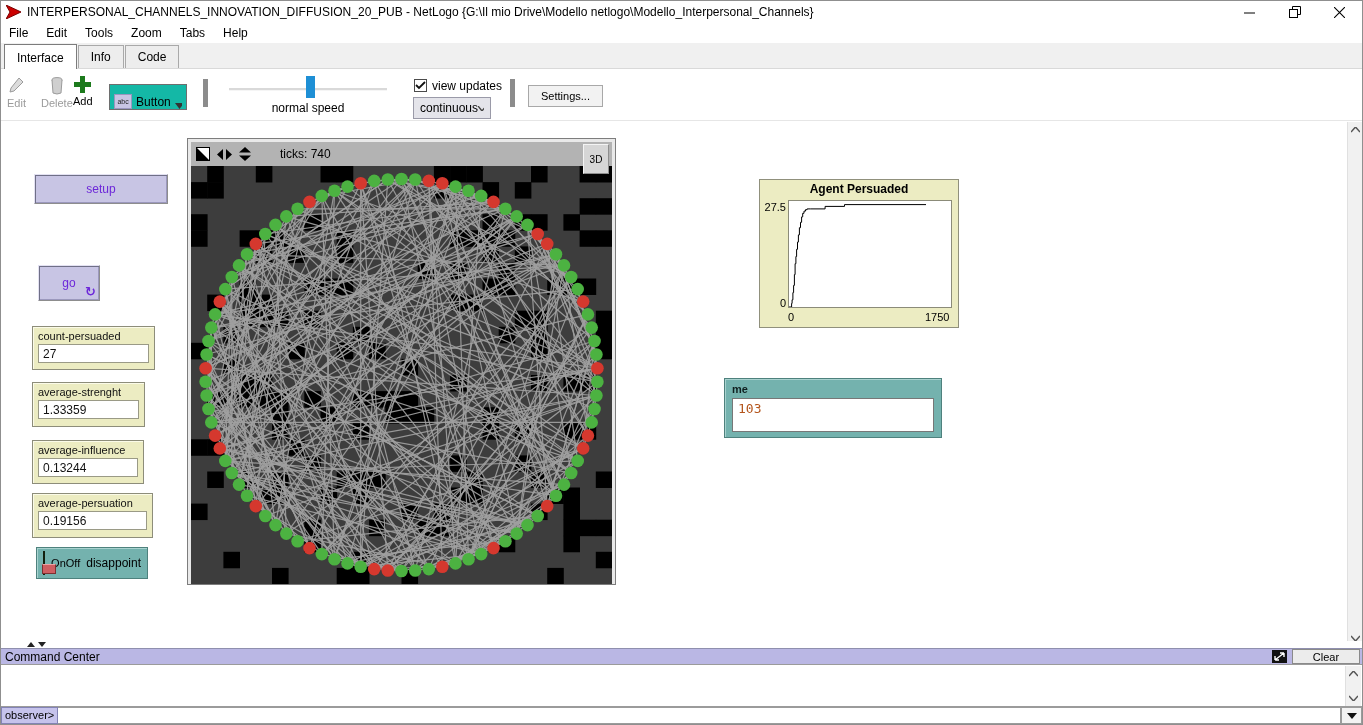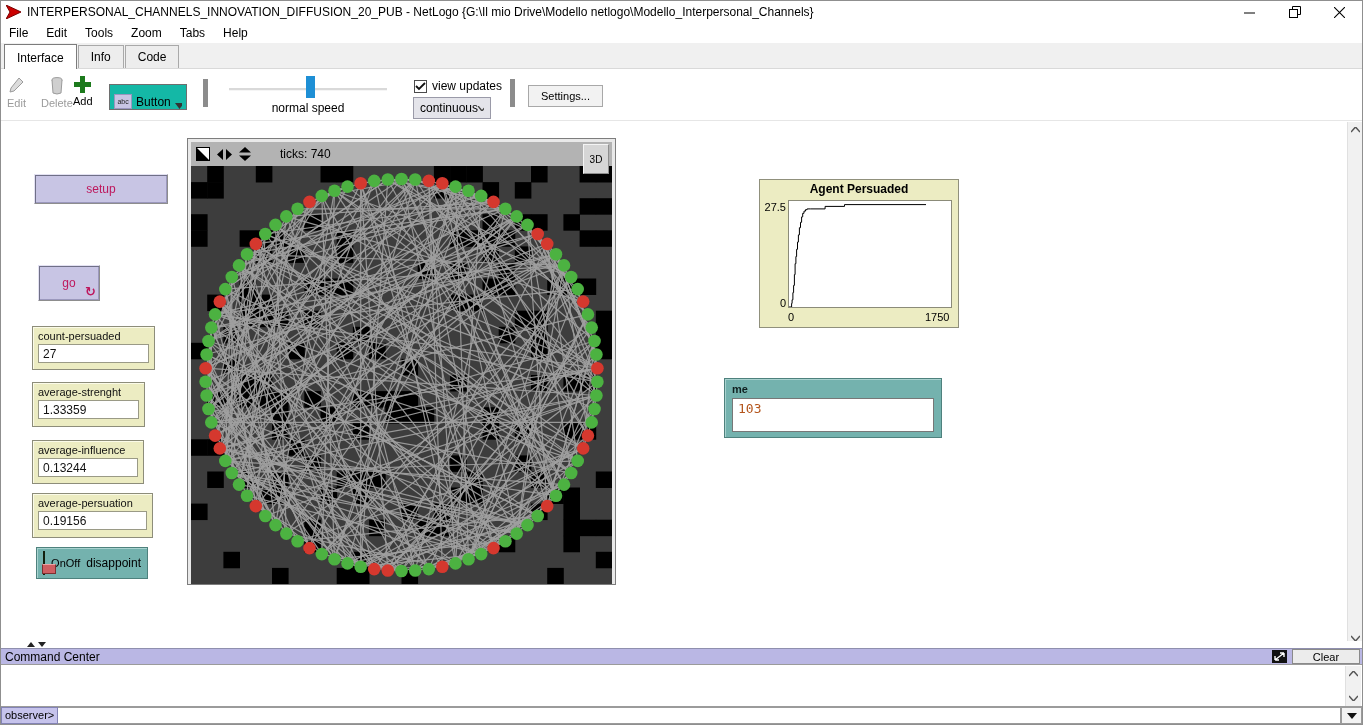--- a/index.html
+++ b/index.html
@@ -27,27 +27,27 @@
   
   .toolbar{ left:0; top:68px; width:100%; height:52px; background:#fff; border-bottom:1px solid #e6e6e6; }
   .tool-btn{ position:absolute; display:flex; flex-direction:column; align-items:center; gap:2px; font-size:11px; }
   .tool-btn .lbl-disabled{ color:#9b9b9b; }
   .chooser{ position:absolute; left:108px; top:15px; width:78px; height:26px; border:1px solid #6e6e6e; background:#14b8a6; display:flex; align-items:flex-end; padding:0 4px; gap:4px; }
   .chooser-badge{ width:22px; height:15px; background:var(--button-lavender); border:1px solid #9a96c0; font-size:7px; display:flex; align-items:center; justify-content:center; color:#222; }
   .sep{ position:absolute; top:10px; width:5px; height:28px; background:#8c8c8c; }
   .slider-track{ position:absolute; left:228px; top:19px; width:158px; height:3px; background:#d9d9d9; border-bottom:1px solid #f5f5f5; }
   .slider-thumb{ position:absolute; left:305px; top:7px; width:9px; height:22px; background:var(--slider-blue); }
   .slider-label{ position:absolute; left:228px; top:32px; width:158px; text-align:center; font-size:12px; }
-  .checkrow{ position:absolute; left:413px; top:10px; display:flex; align-items:flex-end; gap:5px; font-size:12px; }
+  .checkrow{ position:absolute; left:413px; top:10px; display:flex; align-items:flex-start; gap:5px; font-size:12px; }
   .checkbox{ width:13px; height:13px; border:1px solid #4b4b4b; background:#fff; display:flex; align-items:center; justify-content:center; }
   .dropdown{ position:absolute; left:412px; top:28px; width:78px; height:22px; background:#e4e4ea; border:1px solid #9a9aa8; display:flex; align-items:center; justify-content:space-between; padding:0 6px; font-size:12px; }
   .settings-btn{ position:absolute; left:527px; top:16px; width:75px; height:22px; background:#f2f2f2; border:1px solid #a8a8a8; font-size:11px; display:flex; align-items:center; justify-content:center; }
 
   
-  .nl-button{ background:var(--button-lavender); border:1px solid #8d8d8d; border-top-color:#e3e1f2; border-left-color:#e3e1f2; box-shadow:1px 1px 0 #6f6f87 inset, -1px -1px 0 #9b98bd inset; display:flex; align-items:center; justify-content:center; font-size:12px; color:#be185d; }
+  .nl-button{ background:var(--button-lavender); border:1px solid #8d8d8d; border-top-color:#e3e1f2; border-left-color:#e3e1f2; box-shadow:1px 1px 0 #6f6f87 inset, -1px -1px 0 #9b98bd inset; display:flex; align-items:center; justify-content:center; font-size:12px; color:#6d28d9; }
   .monitor{ background:var(--monitor-bg); border:1px solid #8d8d7a; box-shadow:1px 1px 0 #fbfbe8 inset; padding:3px 5px; font-size:11px; color:#111; }
   .monitor .mon-value{ margin-top:2px; background:#fff; border:1px solid #9a9a86; height:19px; font-size:12px; padding:2px 4px; }
   .switch{ background:var(--widget-teal); border:1px solid #4e817d; box-shadow:1px 1px 0 #a8d2cf inset; display:flex; align-items:center; padding:0 6px; gap:6px; font-size:12px; }
   .sw-track{ width:11px; height:24px; background:#20301f; border:1px solid #13200f; position:relative; }
   .sw-knob{ position:absolute; left:-2px; bottom:0; width:14px; height:10px; background:#cf5f62; border:1px solid #7e2f31; border-top-color:#eda3a4; }
   .sw-labels{ display:flex; flex-direction:row; line-height:12px; font-size:11px; }
   .nl-input{ background:var(--widget-teal); border:1px solid #4e817d; box-shadow:1px 1px 0 #a8d2cf inset; padding:4px 7px; }
   .nl-input .in-label{ font-size:11px; font-weight:bold; color:#102020; }
   .nl-input .in-box{ margin-top:3px; background:#fff; border:1px solid #777; height:34px; font-size:13px; padding:2px 5px; color:var(--value-orange); font-family:"DejaVu Sans Mono", monospace; }
 

